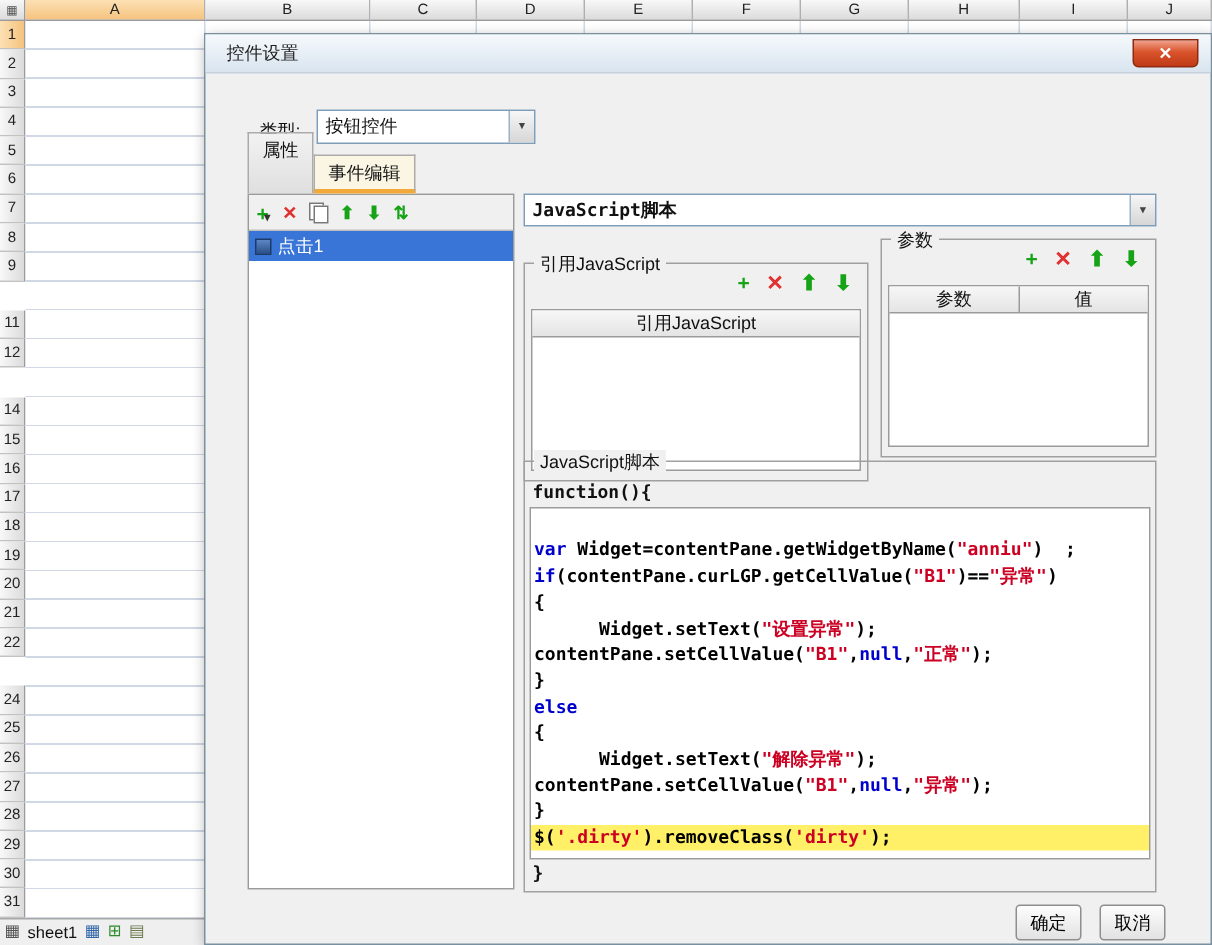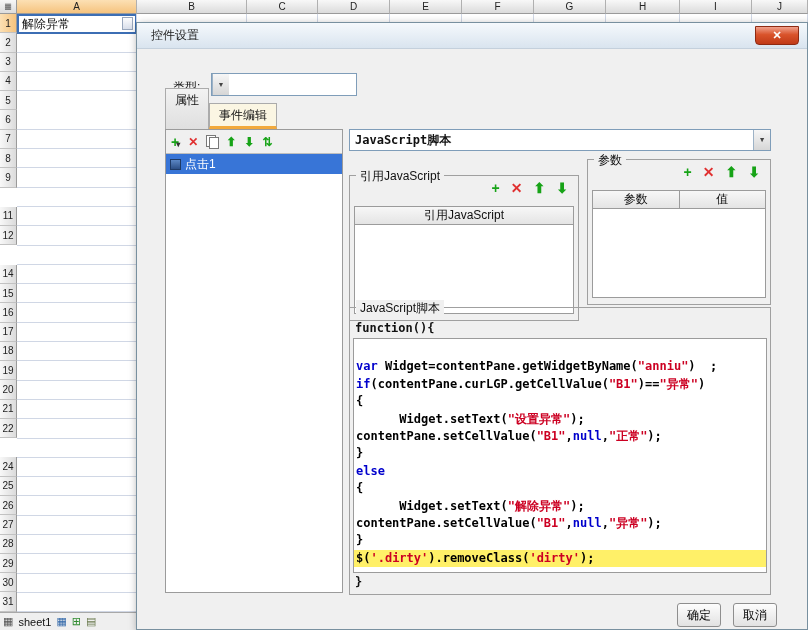--- a/index.html
+++ b/index.html
@@ -121,24 +121,20 @@
         <div class="row-h" style="height: 19.2903px;">24</div>
         <div class="row-h" style="height: 19.2903px;">25</div>
         <div class="row-h" style="height: 19.2903px;">26</div>
         <div class="row-h" style="height: 19.2903px;">27</div>
         <div class="row-h" style="height: 19.2903px;">28</div>
         <div class="row-h" style="height: 19.2903px;">29</div>
         <div class="row-h" style="height: 19.2903px;">30</div>
         <div class="row-h" style="height: 19.2903px;">31</div>
       </div>
     <div class="grid">
-      <div class="a1">
-        <span>解除异常</span>
-        <span class="widget-marker"></span>
-      </div>
     <div class="vline" style="left: 119px;"></div>
         <div class="vline" style="left: 229px;"></div>
         <div class="vline" style="left: 300px;"></div>
         <div class="vline" style="left: 372px;"></div>
         <div class="vline" style="left: 444px;"></div>
         <div class="vline" style="left: 516px;"></div>
         <div class="vline" style="left: 588px;"></div>
         <div class="vline" style="left: 662px;"></div>
         <div class="vline" style="left: 734px;"></div>
         <div class="vline" style="left: 790px;"></div>
@@ -155,20 +151,21 @@
   <div class="dialog">
     <div class="titlebar">
       <span class="title">控件设置</span>
       <div class="close-btn">
         <span>✕</span>
       </div>
     </div>
 
     <span class="lbl type-label" style="position:absolute">类型:</span>
     <div class="combo type-combo">
+      <span class="combo-val">按钮控件</span>
       <span class="combo-btn">▼</span>
     </div>
 
     <div class="tabs">
       <div class="tab">属性</div>
       <div class="tab active">事件编辑</div>
     </div>
 
     <div class="left-panel">
       <div class="lp-toolbar">

